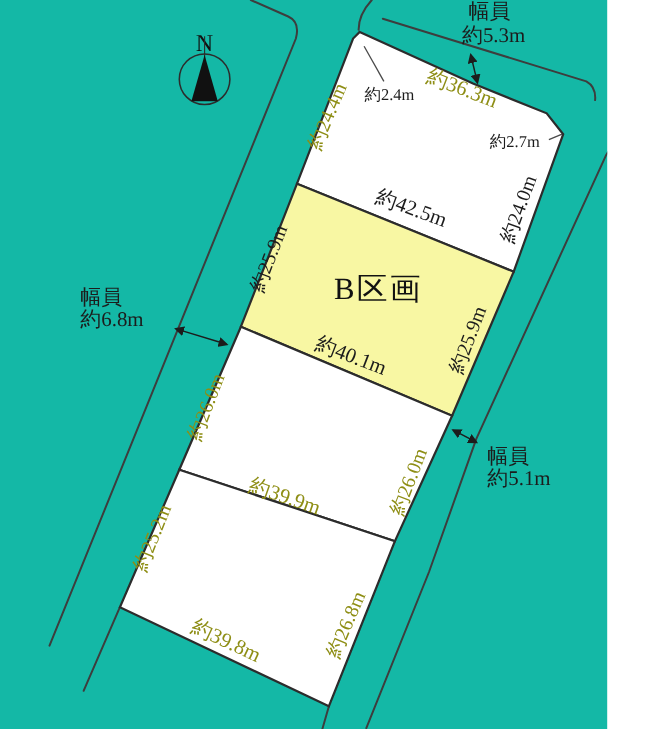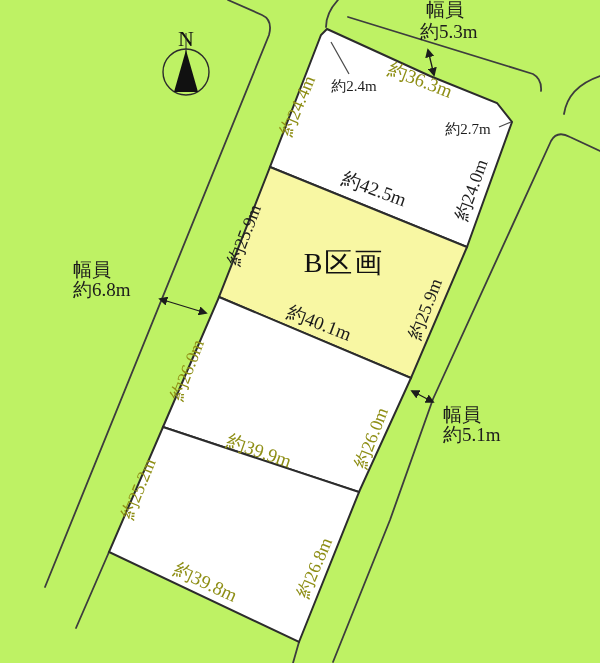--- a/index.html
+++ b/index.html
@@ -1,16 +1,16 @@
 <!DOCTYPE html>
 <html><head>
 <meta charset="utf-8">
 <style>
   html,body{margin:0;padding:0;background:#ffffff;}
-  .stage{position:relative;width:600px;height:663px;background:#bef264;overflow:hidden;
+  .stage{position:relative;width:552px;height:663px;background:#14b8a6;overflow:hidden;
          font-family:"Liberation Serif","DejaVu Serif",serif;}
   svg{display:block}
   .road{fill:none;stroke:#3d3d3d;stroke-width:1.8px;stroke-linecap:round;stroke-linejoin:round;}
   .parcel{fill:#ffffff;stroke:#2c2c2c;stroke-width:2px;stroke-linejoin:miter;}
   .parcel.hl{fill:#f8f7a3;}
   .leader{fill:none;stroke:#4a4a4a;stroke-width:1.2px;}
   .arrow{fill:none;stroke:#1c1c1c;stroke-width:1.3px;}
   .dim{fill:#1c1c1c;font-size:18px;}
   .dim.big{font-size:19px;}
   .dim.other{fill:#8e8e15;}

